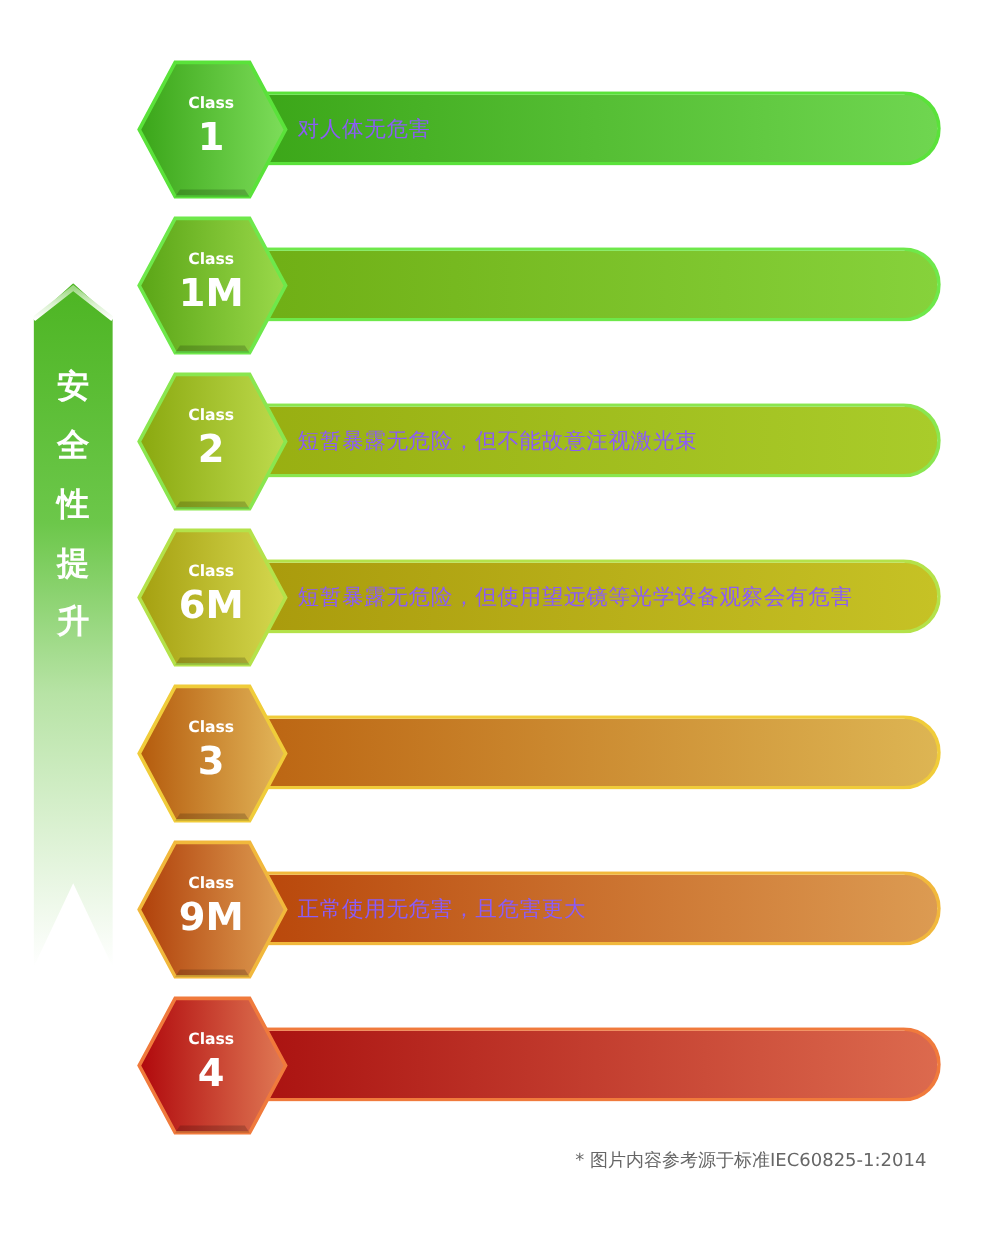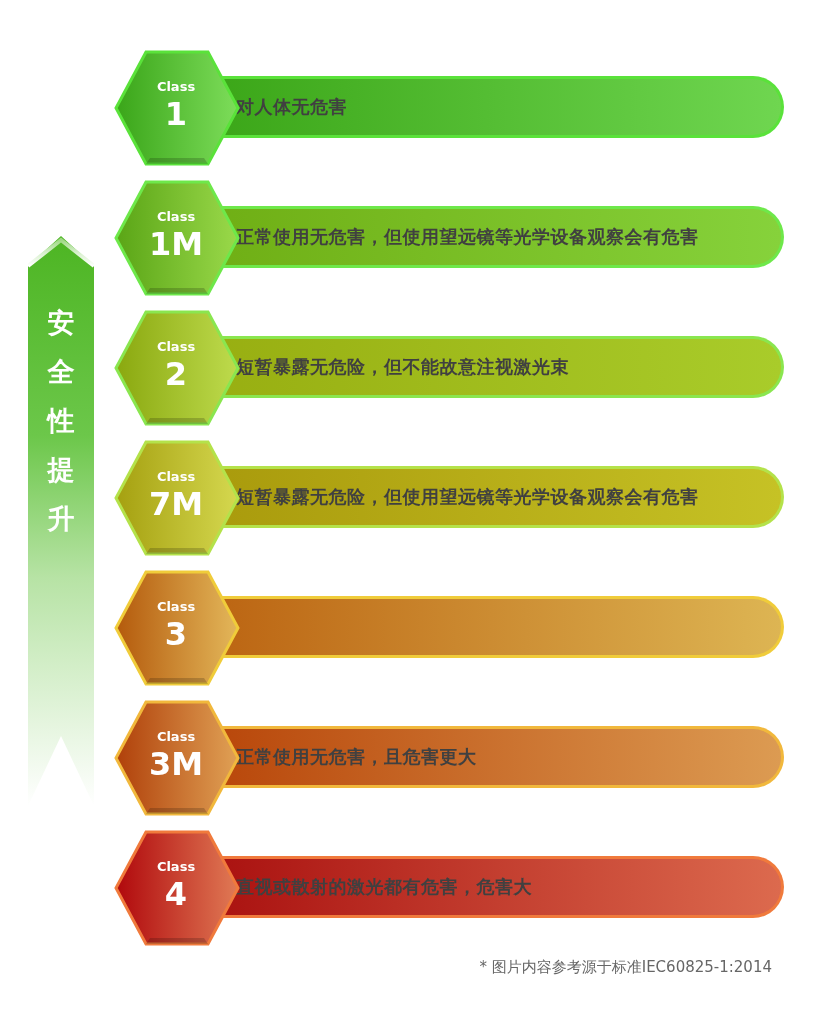--- a/index.html
+++ b/index.html
@@ -2,21 +2,21 @@
 <html><head>
 <meta charset="utf-8">
 <style>
   html,body{margin:0;padding:0;}
   body{width:820px;height:1028px;background:#ffffff;position:relative;overflow:hidden;font-family:"DejaVu Sans","Liberation Sans",sans-serif;}
   .arrow{position:absolute;left:28px;top:236px;width:66px;height:570px;}
   .arrow svg{position:absolute;left:0;top:0;}
   .arrow-text{position:absolute;left:28px;top:298px;width:66px;display:flex;flex-direction:column;align-items:center;color:#fff;font-size:27px;line-height:49px;font-weight:bold;}
   .row{position:absolute;left:112px;width:680px;height:118px;}
   .bar{position:absolute;left:90px;top:26px;width:582px;height:62px;border-radius:0 32px 32px 0;box-sizing:border-box;border:3px solid;border-left:none;}
-  .bar-text{position:absolute;left:124px;top:26px;height:62px;display:flex;align-items:center;color:#404040;font-size:18px;font-weight:bold;white-space:nowrap;letter-spacing:0.5px;}
+  .bar-text{position:absolute;left:136px;top:26px;height:62px;display:flex;align-items:center;color:#8b5cf6;font-size:18px;font-weight:normal;white-space:nowrap;letter-spacing:0.5px;}
   .hex{position:absolute;left:0;top:0;width:118px;height:116px;}
   .hex svg{position:absolute;left:0;top:0;}
   .hex-label{position:absolute;left:0;top:26px;width:128px;text-align:center;color:#fff;font-weight:bold;}
   .hex-class{font-size:13px;line-height:22px;display:block;}
   .hex-num{font-size:32px;line-height:32px;display:block;}
   .footnote{position:absolute;right:48px;top:958px;color:#666;font-size:15px;white-space:nowrap;}
 </style>
 </head>
 <body>
 
@@ -63,21 +63,20 @@
         <polygon points="34,114 96,114 92,108 38,108" fill="rgba(0,0,0,0.18)"></polygon>
       </svg>
       <div class="hex-label">
         <span class="hex-class">Class</span>
         <span class="hex-num">1</span>
       </div>
     </div>
     </div>
     <div class="row" style="top: 180px;">
     <div class="bar" style="background:linear-gradient(90deg, #6fae14, #86d23b);border-color:#6ee84a;"></div>
-    <div class="bar-text">正常使用无危害，但使用望远镜等光学设备观察会有危害</div>
     <div class="hex">
       <svg width="130" height="118" viewBox="0 0 130 118">
         <defs>
           <linearGradient id="hg1" x1="0" y1="0" x2="1" y2="0">
             <stop offset="0" stop-color="#5aa516"></stop>
             <stop offset="1" stop-color="#9ad94a"></stop>
           </linearGradient>
         </defs>
         <polygon points="34,2 96,2 126,58 96,114 34,114 4,58" fill="url(#hg1)" stroke="#6ee84a" stroke-width="3"></polygon>
         <polygon points="34,114 96,114 92,108 38,108" fill="rgba(0,0,0,0.18)"></polygon>
@@ -117,21 +116,21 @@
           <linearGradient id="hg3" x1="0" y1="0" x2="1" y2="0">
             <stop offset="0" stop-color="#a5a010"></stop>
             <stop offset="1" stop-color="#d5d84f"></stop>
           </linearGradient>
         </defs>
         <polygon points="34,2 96,2 126,58 96,114 34,114 4,58" fill="url(#hg3)" stroke="#b4e24a" stroke-width="3"></polygon>
         <polygon points="34,114 96,114 92,108 38,108" fill="rgba(0,0,0,0.18)"></polygon>
       </svg>
       <div class="hex-label">
         <span class="hex-class">Class</span>
-        <span class="hex-num">7M</span>
+        <span class="hex-num">6M</span>
       </div>
     </div>
     </div>
     <div class="row" style="top: 570px;">
     <div class="bar" style="background:linear-gradient(90deg, #bb6311, #ddb553);border-color:#f0cc3a;"></div>
     <div class="hex">
       <svg width="130" height="118" viewBox="0 0 130 118">
         <defs>
           <linearGradient id="hg4" x1="0" y1="0" x2="1" y2="0">
             <stop offset="0" stop-color="#b45a0c"></stop>
@@ -156,27 +155,26 @@
           <linearGradient id="hg5" x1="0" y1="0" x2="1" y2="0">
             <stop offset="0" stop-color="#b0400a"></stop>
             <stop offset="1" stop-color="#e0a155"></stop>
           </linearGradient>
         </defs>
         <polygon points="34,2 96,2 126,58 96,114 34,114 4,58" fill="url(#hg5)" stroke="#f1b83c" stroke-width="3"></polygon>
         <polygon points="34,114 96,114 92,108 38,108" fill="rgba(0,0,0,0.18)"></polygon>
       </svg>
       <div class="hex-label">
         <span class="hex-class">Class</span>
-        <span class="hex-num">3M</span>
+        <span class="hex-num">9M</span>
       </div>
     </div>
     </div>
     <div class="row" style="top: 830px;">
     <div class="bar" style="background:linear-gradient(90deg, #a9100f, #dc6a4e);border-color:#f07a3c;"></div>
-    <div class="bar-text">直视或散射的激光都有危害，危害大</div>
     <div class="hex">
       <svg width="130" height="118" viewBox="0 0 130 118">
         <defs>
           <linearGradient id="hg6" x1="0" y1="0" x2="1" y2="0">
             <stop offset="0" stop-color="#b0080c"></stop>
             <stop offset="1" stop-color="#e07a55"></stop>
           </linearGradient>
         </defs>
         <polygon points="34,2 96,2 126,58 96,114 34,114 4,58" fill="url(#hg6)" stroke="#f07a3c" stroke-width="3"></polygon>
         <polygon points="34,114 96,114 92,108 38,108" fill="rgba(0,0,0,0.18)"></polygon>

